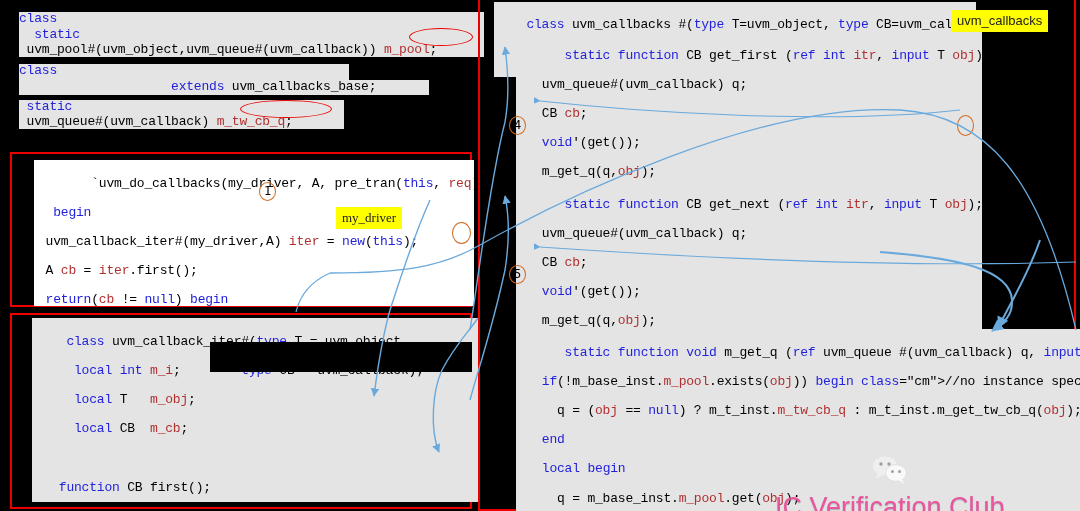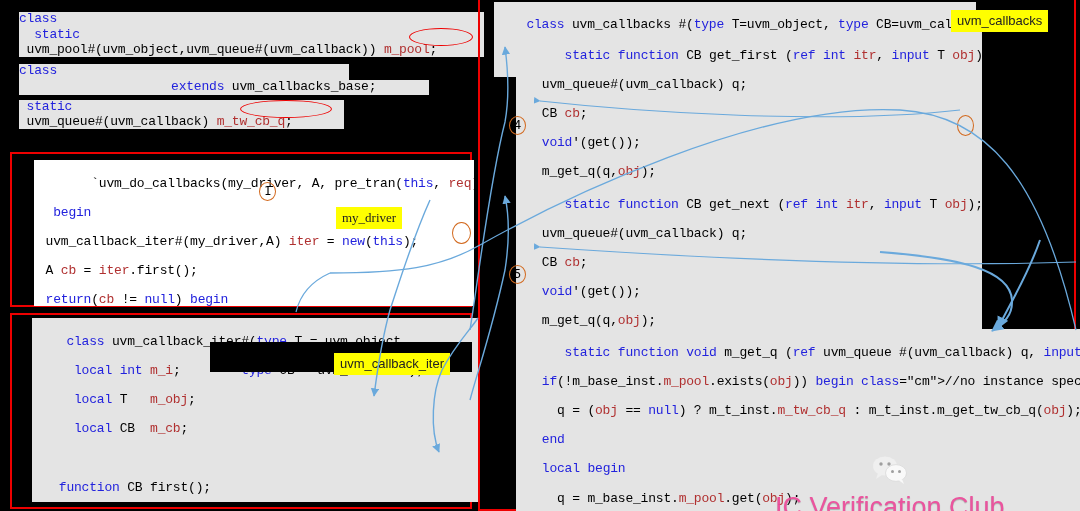--- a/index.html
+++ b/index.html
@@ -110,21 +110,20 @@
 
 
 
 
 
 
 
   </div>
 
   <div style="position:absolute;left:210px;top:342px;width:262px;height:30px;background:#000;"></div>
-  <div class="hl" style="left:334px;top:353px;">uvm_callback_iter</div>
 
   <div class="redframe" style="left:478px;top:-2px;width:598px;height:513px;"></div>
 
   <div class="code" style="left:482px;top:2px;width:478px;padding:1px 2px;">
     <span><span class="kw">class</span> uvm_callbacks #(<span class="kw">type</span> T=uvm_object, <span class="kw">type</span> CB=uvm_callback)</span>
 
 <span>   <span class="kw">extends</span> uvm_typed_callbacks#(T);</span>
   </div>
   <div class="hl" style="left:951px;top:10px;">uvm_callbacks</div>
 

